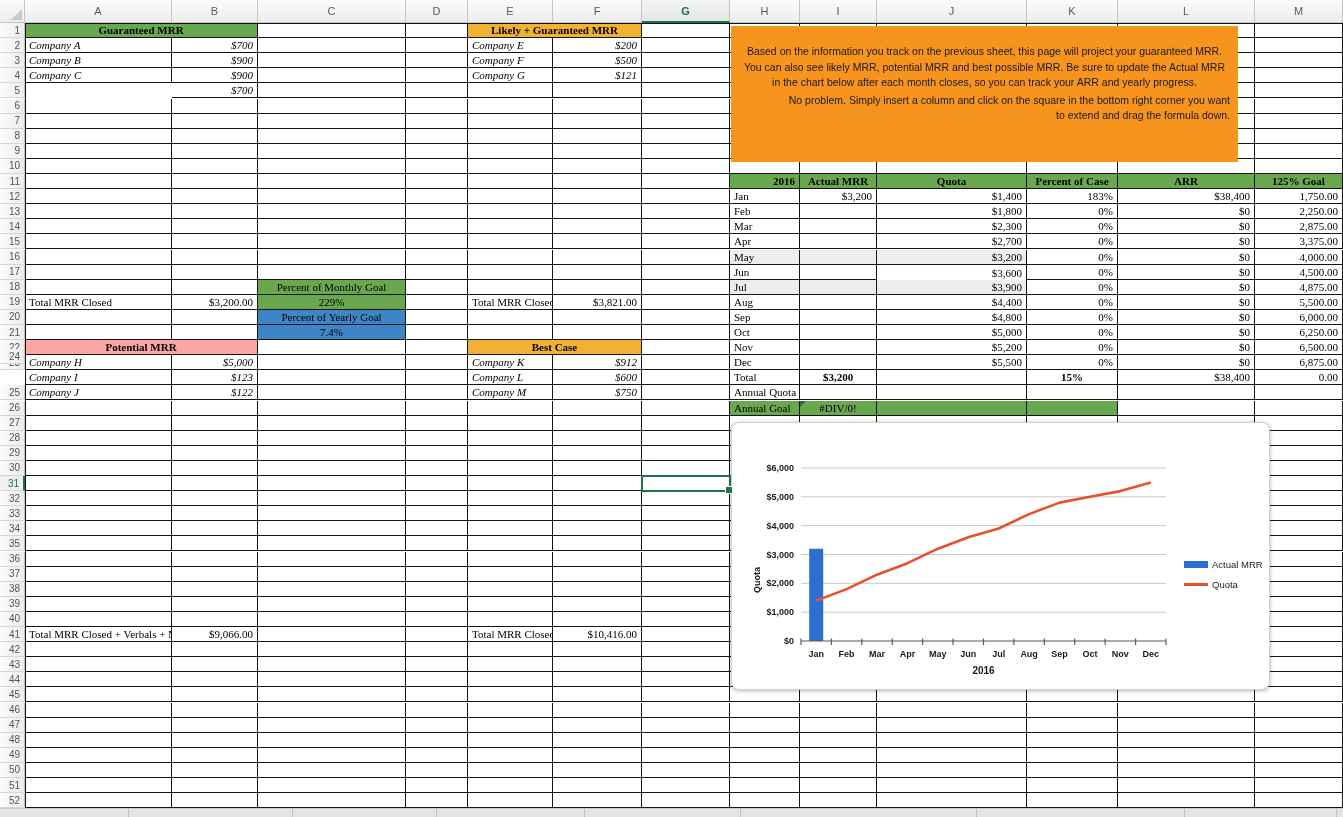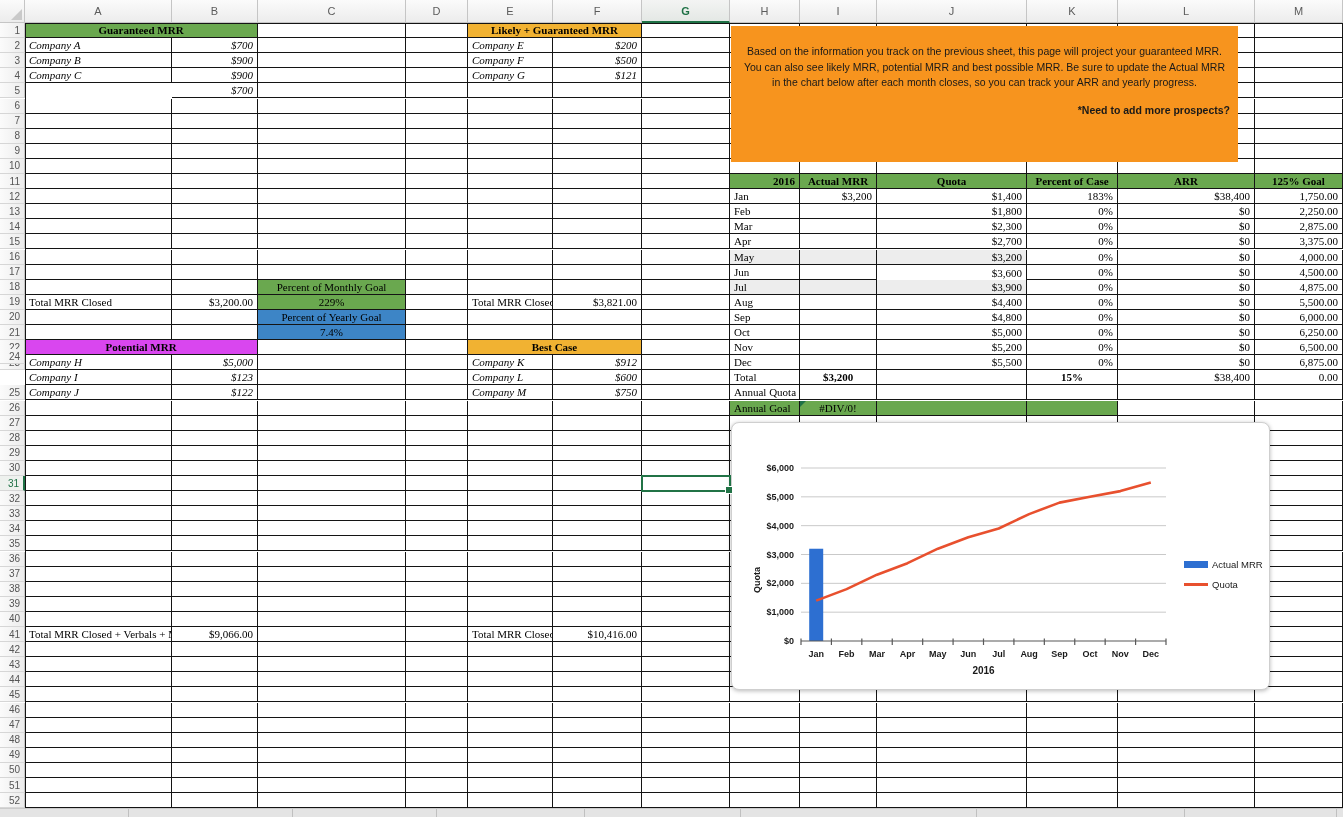--- a/index.html
+++ b/index.html
@@ -328,21 +328,21 @@
       <div class="cell" style="left: 406px; top: 325px; width: 62px; height: 15.1px;"></div>
       <div class="cell" style="left: 468px; top: 325px; width: 85px; height: 15.1px;"></div>
       <div class="cell" style="left: 553px; top: 325px; width: 89px; height: 15.1px;"></div>
       <div class="cell" style="left: 642px; top: 325px; width: 88px; height: 15.1px;"></div>
       <div class="cell" style="left: 730px; top: 325px; width: 70px; height: 15.1px;">Oct</div>
       <div class="cell" style="left: 800px; top: 325px; width: 77px; height: 15.1px;"></div>
       <div class="cell a-r" style="left: 877px; top: 325px; width: 150px; height: 15.1px;">$5,000</div>
       <div class="cell a-r" style="left: 1027px; top: 325px; width: 91px; height: 15.1px;">0%</div>
       <div class="cell a-r" style="left: 1118px; top: 325px; width: 137px; height: 15.1px;">$0</div>
       <div class="cell a-r" style="left: 1255px; top: 325px; width: 88px; height: 15.1px;">6,250.00</div>
-      <div class="cell a-c b" style="left: 25px; top: 340.1px; width: 233px; height: 15.1px; background: #d946ef;">Potential MRR</div>
+      <div class="cell a-c b" style="left: 25px; top: 340.1px; width: 233px; height: 15.1px; background: #fca5a5;">Potential MRR</div>
       <div class="cell" style="left: 258px; top: 340.1px; width: 148px; height: 15.1px;"></div>
       <div class="cell" style="left: 406px; top: 340.1px; width: 62px; height: 15.1px;"></div>
       <div class="cell a-c b" style="left: 468px; top: 340.1px; width: 174px; height: 15.1px; background: rgb(241, 178, 50);">Best Case</div>
       <div class="cell" style="left: 642px; top: 340.1px; width: 88px; height: 15.1px;"></div>
       <div class="cell" style="left: 730px; top: 340.1px; width: 70px; height: 15.1px;">Nov</div>
       <div class="cell" style="left: 800px; top: 340.1px; width: 77px; height: 15.1px;"></div>
       <div class="cell a-r" style="left: 877px; top: 340.1px; width: 150px; height: 15.1px;">$5,200</div>
       <div class="cell a-r" style="left: 1027px; top: 340.1px; width: 91px; height: 15.1px;">0%</div>
       <div class="cell a-r" style="left: 1118px; top: 340.1px; width: 137px; height: 15.1px;">$0</div>
       <div class="cell a-r" style="left: 1255px; top: 340.1px; width: 88px; height: 15.1px;">6,500.00</div>
@@ -734,21 +734,21 @@
       <div class="cell" style="left: 800px; top: 793.1px; width: 77px; height: 15.1px;"></div>
       <div class="cell" style="left: 877px; top: 793.1px; width: 150px; height: 15.1px;"></div>
       <div class="cell" style="left: 1027px; top: 793.1px; width: 91px; height: 15.1px;"></div>
       <div class="cell" style="left: 1118px; top: 793.1px; width: 137px; height: 15.1px;"></div>
       <div class="cell" style="left: 1255px; top: 793.1px; width: 88px; height: 15.1px;"></div>
     </div>
   <div id="grid-frame"></div>
 
   <div id="infobox">
     <div class="body">Based on the information you track on the previous sheet, this page will project your guaranteed MRR. You can also see likely MRR, potential MRR and best possible MRR. Be sure to update the Actual MRR in the chart below after each month closes, so you can track your ARR and yearly progress.</div>
-    <div class="q">*Need to add more prospects?</div>
+    <div class="a">No problem. Simply insert a column and click on the square in the bottom right corner you want to extend and drag the formula down.</div>
   </div>
 
   <div id="chart-card">
     <div id="chart-ytitle">Quota</div>
     <svg id="chart-svg" width="537" height="266">
         <text x="62" y="221" text-anchor="end" font-family="Liberation Sans, DejaVu Sans, sans-serif" font-size="9" font-weight="bold" fill="#1a1a1a">$0</text>
         <line x1="69" x2="434" y1="189.16666666666666" y2="189.16666666666666" stroke="#c9c9c9" stroke-width="1"></line>
         <text x="62" y="192.16666666666666" text-anchor="end" font-family="Liberation Sans, DejaVu Sans, sans-serif" font-size="9" font-weight="bold" fill="#1a1a1a">$1,000</text>
         <line x1="69" x2="434" y1="160.33333333333334" y2="160.33333333333334" stroke="#c9c9c9" stroke-width="1"></line>
         <text x="62" y="163.33333333333334" text-anchor="end" font-family="Liberation Sans, DejaVu Sans, sans-serif" font-size="9" font-weight="bold" fill="#1a1a1a">$2,000</text>

